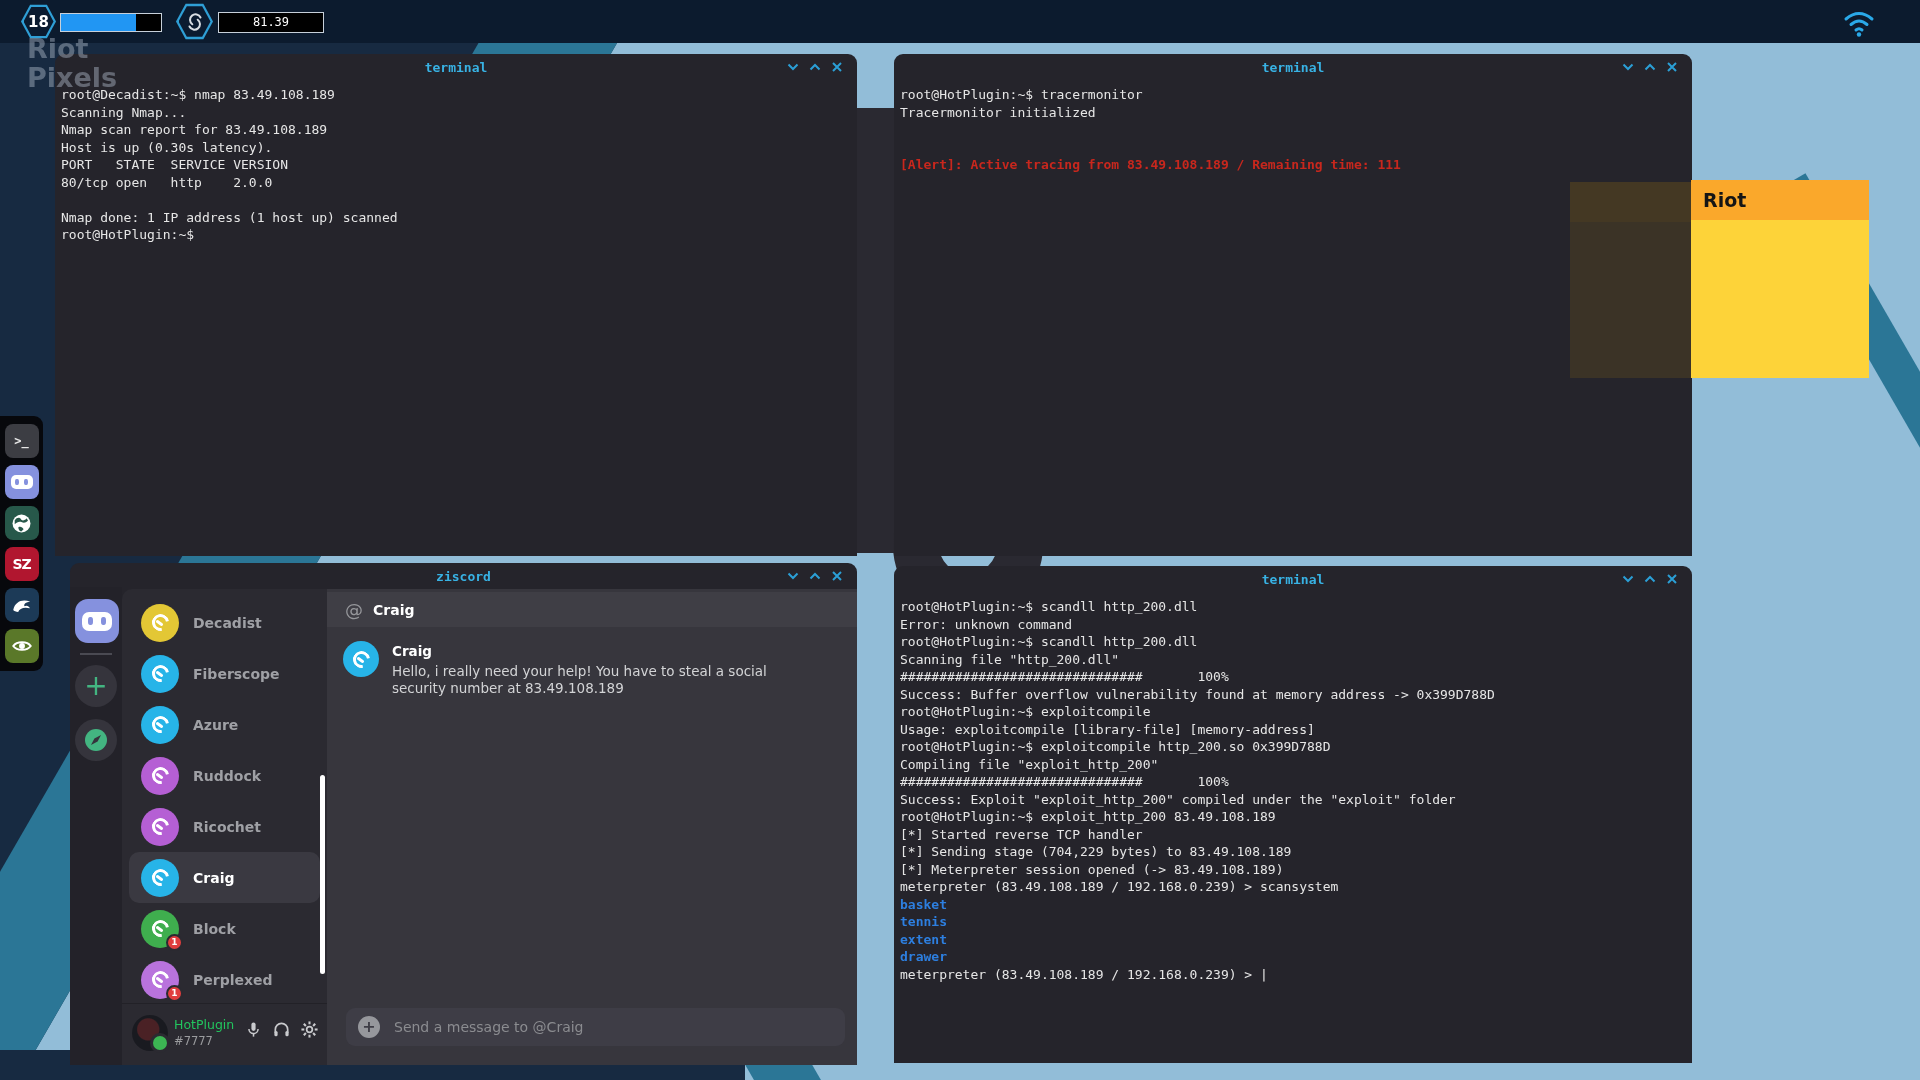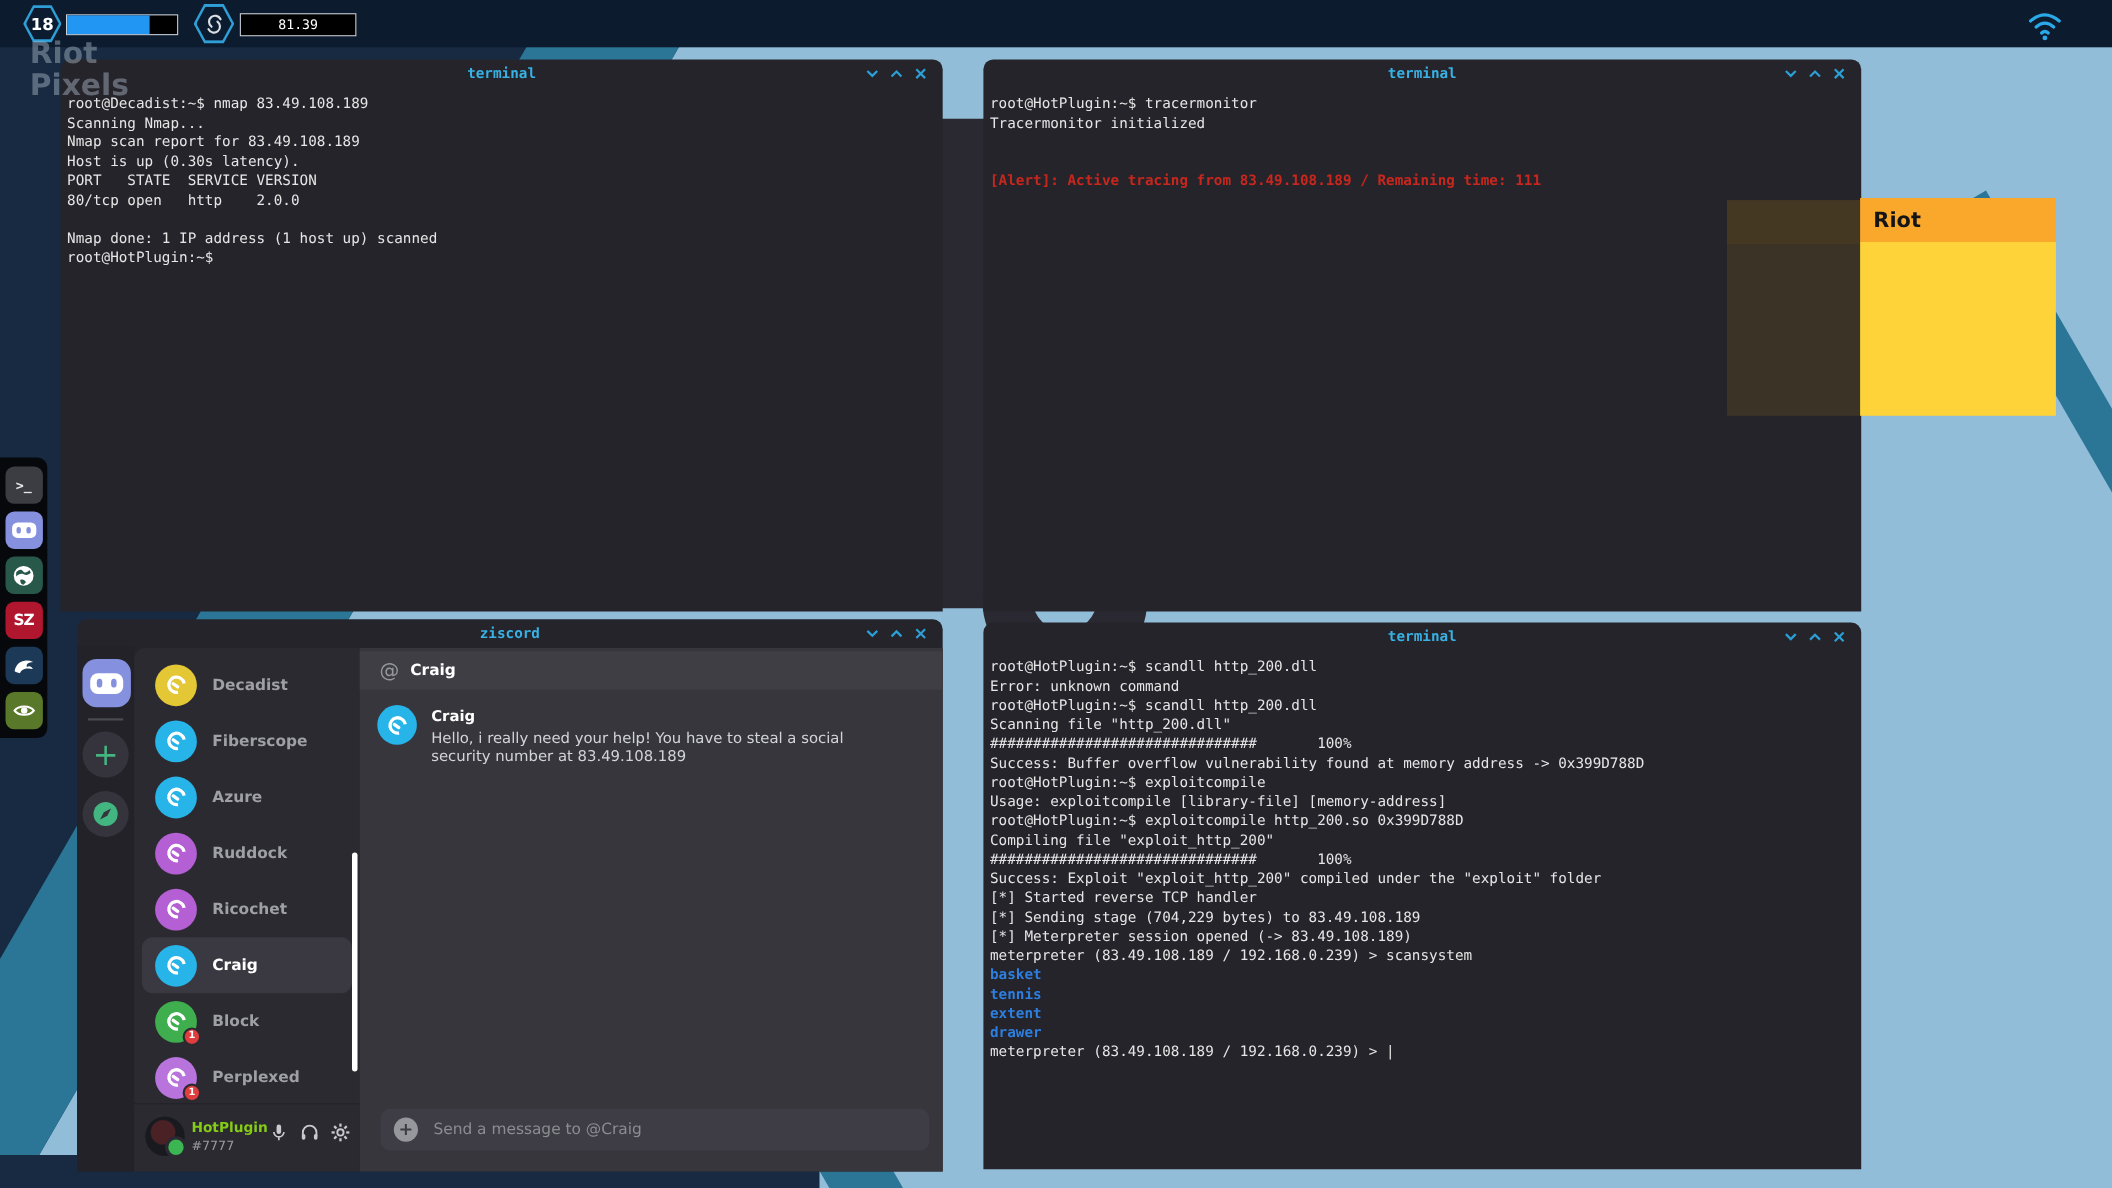--- a/index.html
+++ b/index.html
@@ -69,21 +69,21 @@
   .msg-av{width:36px;height:36px;border-radius:50%;flex:none;display:flex;align-items:center;justify-content:center}
   .msg-author{font-weight:700;font-size:13.5px;color:#fff;margin:2px 0 4px 0}
   .msg-text{font-size:13.5px;line-height:17px;color:#d3d4d6;max-width:400px}
   .z-input{position:absolute;left:19px;right:12px;bottom:19px;height:38px;background:#3e3d46;border-radius:9px;display:flex;align-items:center;gap:12px;padding:0 12px;box-sizing:border-box}
   .z-plusmsg{width:22px;height:22px;border-radius:50%;background:#96979c;color:#3e3d46;font:700 16px/21px "DejaVu Sans",sans-serif;text-align:center;flex:none;cursor:pointer}
   .z-msgfield{flex:1;background:none;border:none;outline:none;font:14px "DejaVu Sans",sans-serif;color:#ccc}
   .z-msgfield::placeholder{color:#8b8c90}
   .z-user{position:absolute;left:52px;bottom:0;width:205px;height:62px;background:#2b2a31;border-top:1px solid #222127;box-sizing:border-box}
   .z-uav{position:absolute;left:10px;top:11px;width:36px;height:36px;border-radius:50%;background:radial-gradient(circle at 45% 40%,#4a2125 36%,#191a20 40%);}
   .z-status{position:absolute;right:-2px;bottom:-2px;width:14px;height:14px;border-radius:50%;background:#3cb553;border:3px solid #2b2a31}
-  .z-uname{position:absolute;left:52px;top:13px;font-weight:700;font-size:12.5px;color:#84cc16}
+  .z-uname{position:absolute;left:52px;top:13px;font-weight:400;font-size:12.5px;color:#22c55e}
   .z-utag{position:absolute;left:52px;top:30px;font-size:11.5px;color:#9a9b9e}
   .z-uicons{position:absolute;right:8px;top:16px;display:flex;gap:9px}
   .z-uicons svg{cursor:pointer}
   
   .dock{position:absolute;left:0;top:416px;width:43px;padding:8px 0;background:#07080c;border-radius:0 9px 9px 0;display:flex;flex-direction:column;gap:7px;align-items:center;z-index:15}
   .dicon{width:34px;height:34px;border-radius:8px;display:flex;align-items:center;justify-content:center;cursor:pointer}
   .d-term{background:#3c3d43;color:#e8e8e8;font:700 12px "DejaVu Sans Mono",monospace}
   .d-zis{background:#8591de}
   .d-globe{background:#27584a}
   .d-sz{background:#b1162f;color:#fff;font-weight:800;font-size:14px;letter-spacing:-1px}
@@ -244,20 +244,21 @@
         <div class="tline" data-c="">root@HotPlugin:~$ scandll http_200.dll</div>
         <div class="tline" data-c="">Scanning file "http_200.dll"</div>
         <div class="tline" data-c="">###############################       100%</div>
         <div class="tline" data-c="">Success: Buffer overflow vulnerability found at memory address -&gt; 0x399D788D</div>
         <div class="tline" data-c="">root@HotPlugin:~$ exploitcompile</div>
         <div class="tline" data-c="">Usage: exploitcompile [library-file] [memory-address]</div>
         <div class="tline" data-c="">root@HotPlugin:~$ exploitcompile http_200.so 0x399D788D</div>
         <div class="tline" data-c="">Compiling file "exploit_http_200"</div>
         <div class="tline" data-c="">###############################       100%</div>
         <div class="tline" data-c="">Success: Exploit "exploit_http_200" compiled under the "exploit" folder</div>
+        <div class="tline" data-c="">root@HotPlugin:~$ exploit_http_200 83.49.108.189</div>
         <div class="tline" data-c="">[*] Started reverse TCP handler</div>
         <div class="tline" data-c="">[*] Sending stage (704,229 bytes) to 83.49.108.189</div>
         <div class="tline" data-c="">[*] Meterpreter session opened (-&gt; 83.49.108.189)</div>
         <div class="tline" data-c="">meterpreter (83.49.108.189 / 192.168.0.239) &gt; scansystem</div>
         <div class="tline" data-c="blue">basket</div>
         <div class="tline" data-c="blue">tennis</div>
         <div class="tline" data-c="blue">extent</div>
         <div class="tline" data-c="blue">drawer</div>
         <div class="tline" data-c="">meterpreter (83.49.108.189 / 192.168.0.239) &gt; |</div>
       </div>

